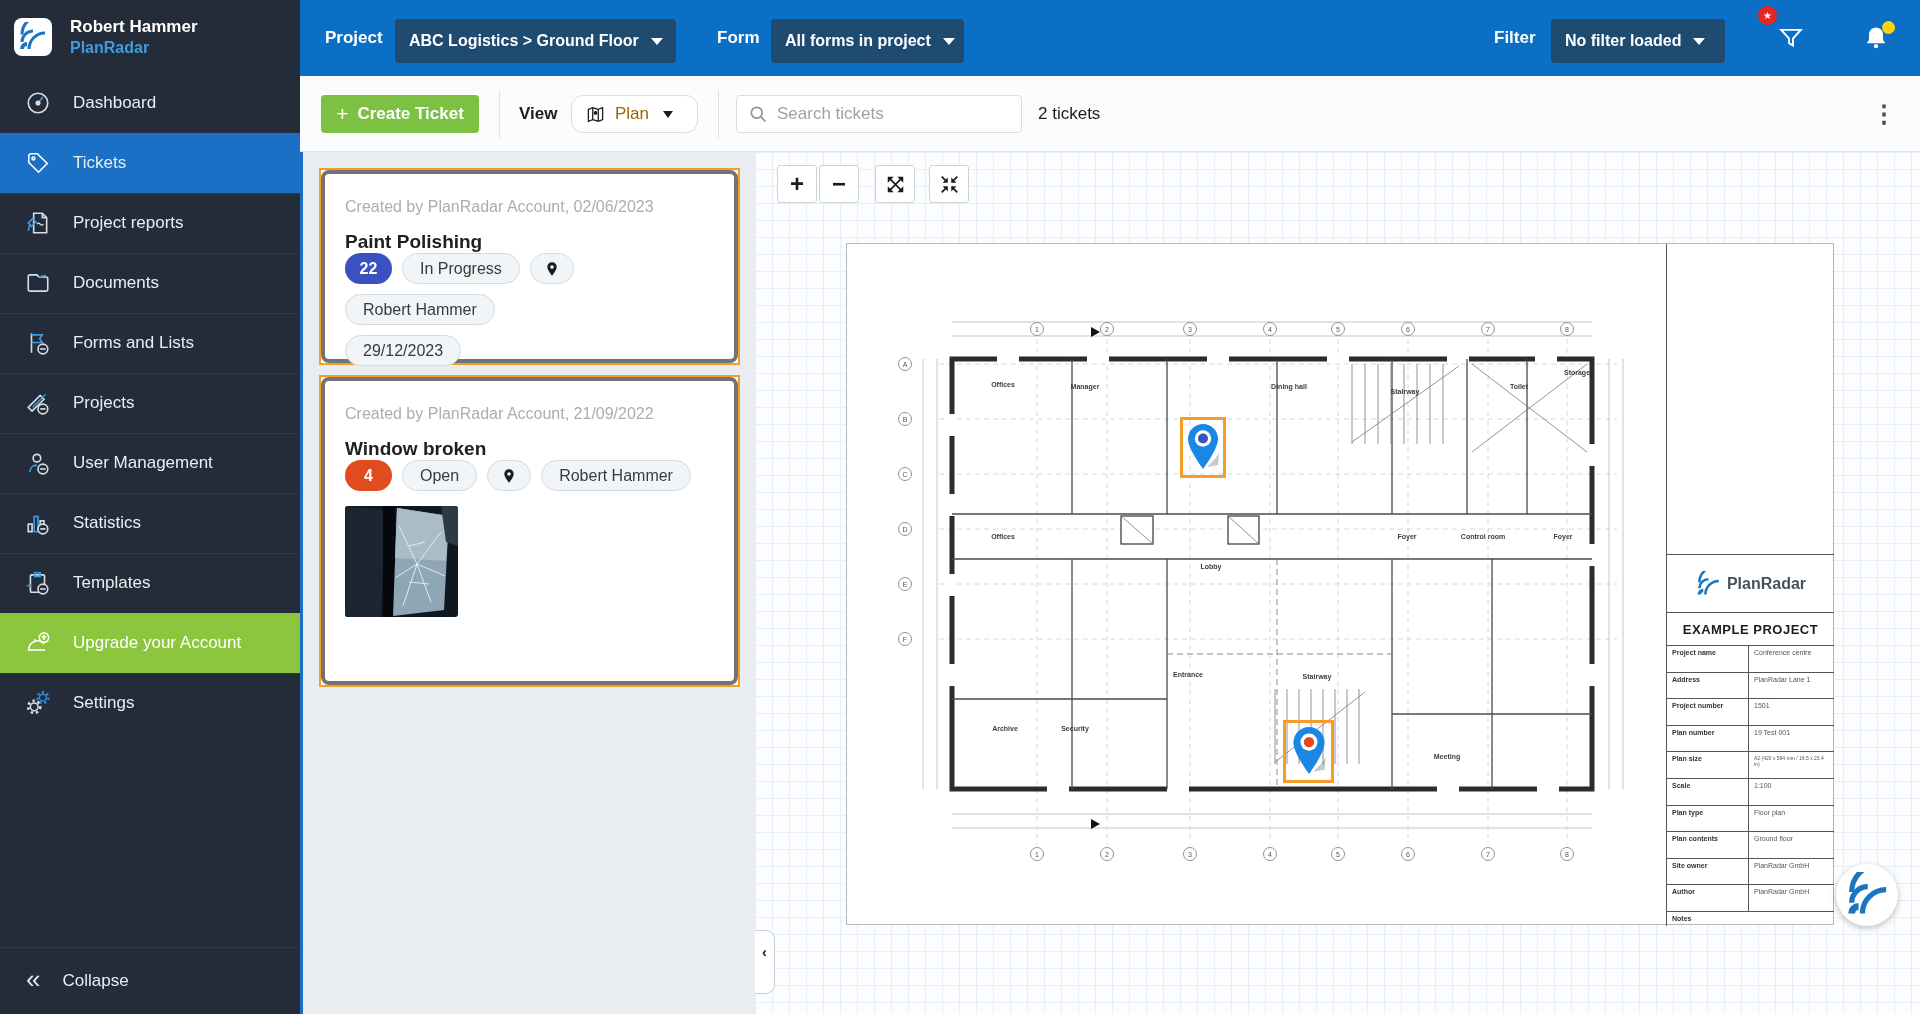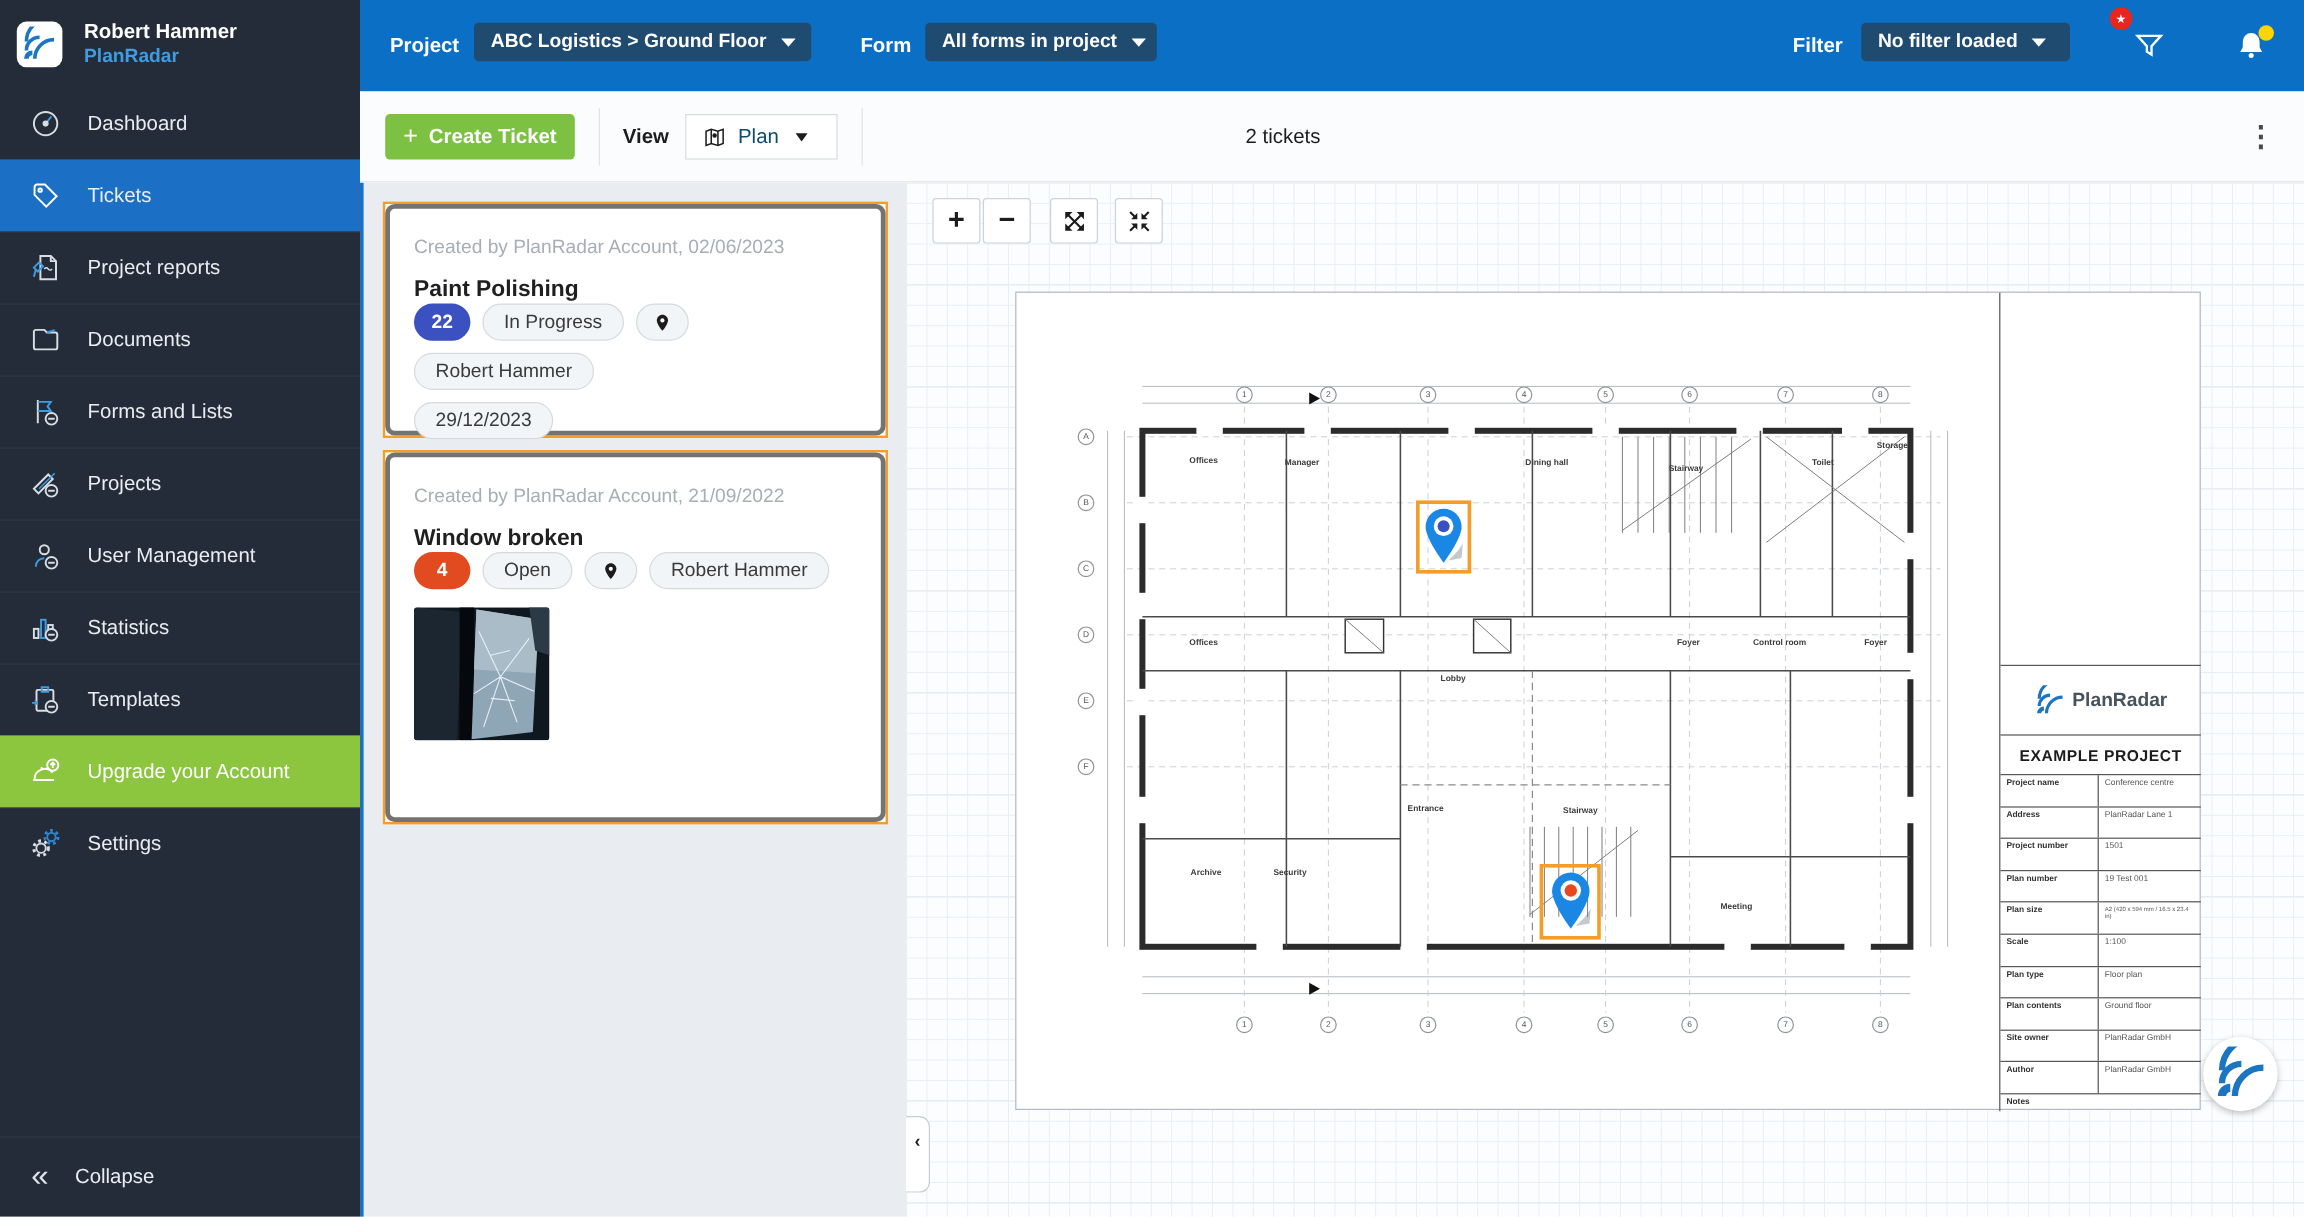--- a/index.html
+++ b/index.html
@@ -19,37 +19,37 @@
   .sb-item.active{background:#1b6fc4;border-top-color:#1b6fc4;}
   .sb-item.upgrade{background:#8cc63e;border-top-color:#8cc63e;color:#fff;font-weight:400;}
   .sb-ico{width:27px;height:27px;flex:0 0 27px;display:flex;align-items:center;justify-content:center;}
   .collapse-row{position:absolute;left:0;bottom:0;width:100%;height:67px;border-top:1px solid #2e3744;
     display:flex;align-items:center;gap:22px;padding-left:26px;font-size:17px;cursor:pointer;}
   .dbl-chev{font-size:26px;line-height:1;color:#dfe5ea;margin-top:-4px;}
 
   
   .topbar{position:absolute;left:300px;top:0;width:1620px;height:76px;background:#0b6fc5;color:#fff;z-index:4;}
   .tb-label{position:absolute;top:0;height:76px;display:flex;align-items:center;font-size:17px;font-weight:700;}
-  .tb-dd{position:absolute;top:19px;height:32px;background:#1f4b70;border-radius:4px;display:flex;align-items:center;
+  .tb-dd{position:absolute;top:19px;height:44px;background:#1f4b70;border-radius:4px;display:flex;align-items:center;
     padding:0 14px;font-size:16px;font-weight:700;color:#fff;cursor:pointer;white-space:nowrap;}
   .caret{width:0;height:0;border-left:6px solid transparent;border-right:6px solid transparent;border-top:7px solid #fff;margin-left:12px;}
   .icon-btn{position:absolute;top:0;height:76px;display:flex;align-items:center;cursor:pointer;}
   .star-badge{position:absolute;left:1458px;top:6px;width:19px;height:19px;border-radius:50%;background:#e8251f;
     color:#fff;font-size:10px;display:flex;align-items:center;justify-content:center;z-index:6;}
   .bell-dot{position:absolute;left:1582px;top:21px;width:13px;height:13px;border-radius:50%;background:#ffd400;z-index:6;}
 
   
   .toolbar{position:absolute;left:300px;top:76px;width:1620px;height:76px;background:#fbfcfd;border-bottom:1px solid #e3e6ea;z-index:3;}
   .btn-create{position:absolute;left:21px;top:19px;width:158px;height:38px;background:#7cc142;border:none;border-radius:4px;
     color:#fff;font-size:17px;font-weight:700;display:flex;align-items:center;justify-content:center;gap:9px;cursor:pointer;
     font-family:"Liberation Sans",sans-serif;}
   .vdiv{position:absolute;top:14px;height:48px;width:1px;background:#e0e4e8;}
   .tlb-label{position:absolute;top:0;height:76px;display:flex;align-items:center;font-size:17px;font-weight:700;color:#1c1c1c;}
-  .dd-white{position:absolute;top:19px;height:38px;background:#fff;border:1px solid #d7dde2;border-radius:0;
-    display:flex;align-items:center;gap:10px;padding:0 14px;font-size:17px;color:#0c4a6e;cursor:pointer;}
+  .dd-white{position:absolute;top:19px;height:38px;background:#fff;border:1px solid #d7dde2;border-radius:12px;
+    display:flex;align-items:center;gap:10px;padding:0 14px;font-size:17px;color:#a16207;cursor:pointer;}
   .dd-white .caret{border-top-color:#1c1c1c;border-left-width:5px;border-right-width:5px;margin-left:4px;}
   .search-wrap{position:absolute;left:436px;top:19px;width:286px;height:38px;}
   .search-wrap svg{position:absolute;left:12px;top:9px;}
   .search{width:100%;height:100%;border:1px solid #d7dde2;border-radius:4px;padding:0 12px 0 40px;font-size:17px;color:#333;
     font-family:"Liberation Sans",sans-serif;outline:none;}
   .search::placeholder{color:#9aa3ab;}
   .count{position:absolute;left:738px;top:0;height:76px;display:flex;align-items:center;font-size:17px;color:#1c1c1c;}
   .kebab{position:absolute;left:1572px;top:0;height:76px;display:flex;align-items:center;font-size:24px;color:#4a4a4a;cursor:pointer;font-weight:700;}
 
   
@@ -301,20 +301,27 @@
     <div class="dd-white" style="left:271px;width:127px">
       <svg width="19" height="19" viewBox="0 0 24 24" fill="none" stroke="#1c1c1c" stroke-width="1.6">
         <path d="M3 5.5 8.5 3.5 15.5 5.5 21 3.5 V18.5 L15.5 20.5 8.5 18.5 3 20.5 Z"></path>
           <path d="M8.5 3.5v15M15.5 5.5v15"></path>
         <circle cx="12" cy="10" r="1.6" fill="#1c1c1c"></circle>
         </svg>
       <span>Plan</span>
       <span class="caret"></span>
     </div>
     <span class="vdiv" style="left:418px"></span>
+    <div class="search-wrap">
+      <svg width="20" height="20" viewBox="0 0 24 24" fill="none" stroke="#8a939b" stroke-width="2">
+        <circle cx="10.5" cy="10.5" r="6.5"></circle>
+          <line x1="15.5" y1="15.5" x2="21" y2="21"></line>
+        </svg>
+      <input class="search" type="text" placeholder="Search tickets" style="">
+    </div>
     <span class="count">2 tickets</span>
     <span class="kebab">⋮</span>
   </div>
 
   <section class="list-panel">
 
     <div class="card" style="top:16px;height:197px">
       <div class="card-inner">
         <div class="created">Created by PlanRadar Account, 02/06/2023</div>
         <div class="card-title">Paint Polishing</div>

